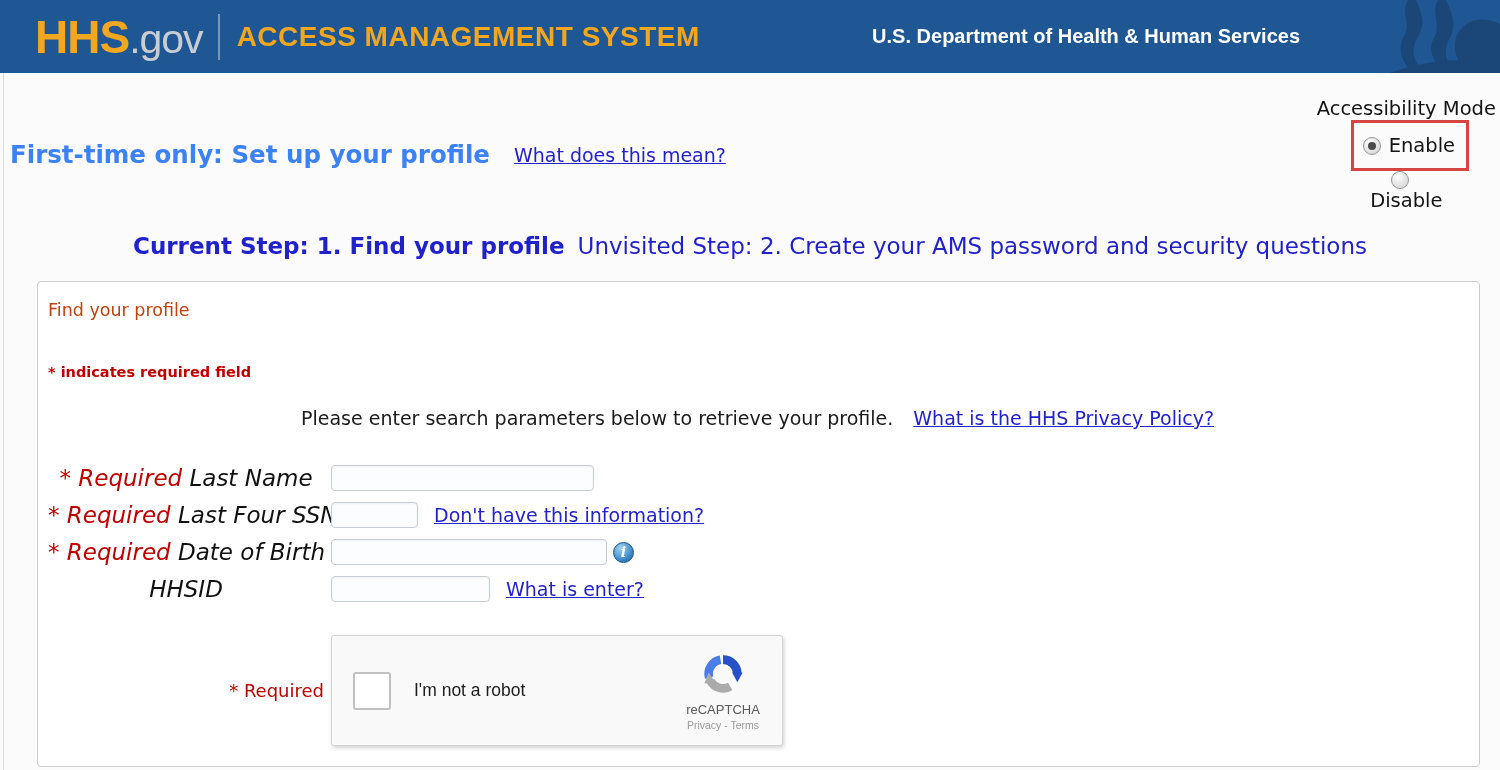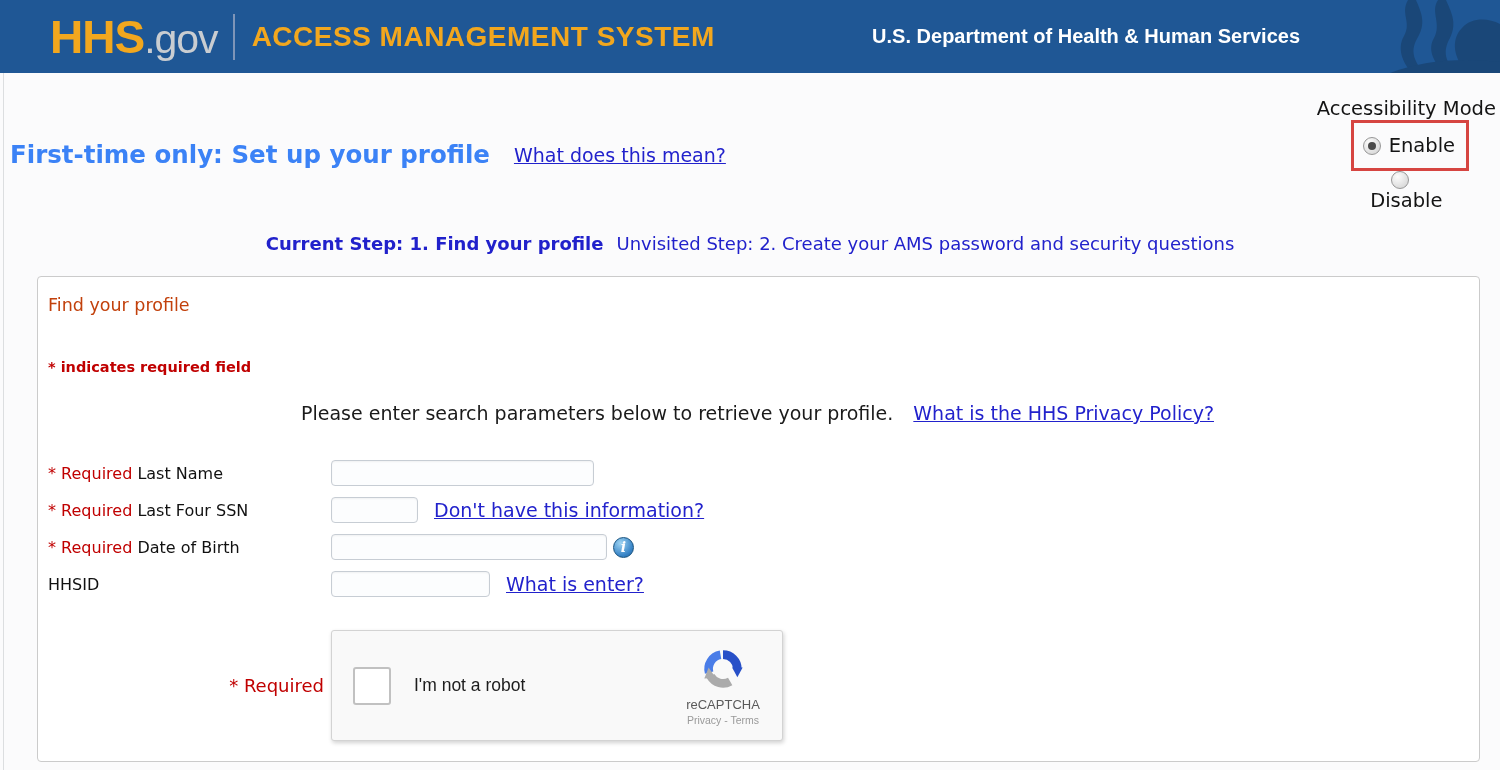--- a/index.html
+++ b/index.html
@@ -8,21 +8,21 @@
     font-family: "DejaVu Sans", sans-serif;
     background:#FBFBFC;
     color:#111;
     position:relative;
   }
   .edge-line { position:absolute; left:3px; top:73px; bottom:0; width:1px; background:#DCDEE0; }
 
   
   .hdr {
     height:73px; background:#1F5795; display:flex; align-items:center;
-    padding-left:50px; position:relative; overflow:hidden;
+    padding-left:35px; position:relative; overflow:hidden;
   }
   .logo { display:flex; align-items:baseline; cursor:pointer; z-index:2; }
   .logo-hhs {
     font-family:"Liberation Sans", sans-serif; font-weight:800; font-size:46px;
     color:#F2A71E; letter-spacing:-1px;
   }
   .logo-gov {
     font-family:"Liberation Sans", sans-serif; font-weight:400; font-size:41px;
     color:#C9CDD1; letter-spacing:-1px;
   }
@@ -53,38 +53,38 @@
     width:18px; height:18px; border-radius:50%;
     background:radial-gradient(circle at 35% 30%, #FDFDFD, #CFCFCF);
     border:1px solid #979797; display:inline-flex; align-items:center; justify-content:center;
     cursor:pointer; flex:0 0 auto;
   }
   .radio.checked::after { content:""; width:8px; height:8px; border-radius:50%; background:#4B4B4B; }
   .radio-label { cursor:pointer; }
   .disable-radio { margin-left:-6px; margin-right:7px; }
 
   
-  .steps { margin-top:21px; text-align:center; font-size:18px; color:#2121CB; white-space:nowrap; }
+  .steps { margin-top:21px; text-align:center; font-size:23px; color:#2121CB; white-space:nowrap; }
   .step-current { font-weight:700; margin-right:13px; }
 
   
   .panel {
     margin:22px 20px 0 37px; background:#FFFFFF;
     border:1px solid #CBCBCB; border-radius:4px;
     padding:18px 12px 20px 10px;
   }
   .panel-title { font-size:17.5px; font-weight:400; color:#c2410c; }
   .req-note { margin-top:44px; font-size:14.5px; font-weight:700; color:#C00000; }
   .instr { margin-top:27px; font-size:19px; color:#1A1A1A;text-align:center; }
   .lnk { color:#2222CC; text-decoration:underline; cursor:pointer; }
   .instr .lnk { margin-left:14px; }
 
   .form { margin-top:36px; display:flex; flex-direction:column; gap:11px; }
   .frow { display:flex; align-items:center; min-height:26px; }
-  .flabel { width:276px; margin-right:7px; text-align:left; font-size:16px; white-space:nowrap; color:#111; }
+  .flabel { width:276px; margin-right:7px; text-align:center; font-size:23px; white-space:nowrap; color:#111;font-style:italic; }
   .req { color:#C00000; }
   .inp {
     height:26px; border:1px solid #C7CDD4; border-radius:4px; background:#FCFDFE;
     box-shadow: inset 0 1px 2px rgba(0,0,0,.05); padding:0 6px;
     font-family:"DejaVu Sans", sans-serif; font-size:15px;
   }
   .inp-lastname { width:263px; }
   .inp-dob { width:276px; }
   .inp-ssn { width:87px; }
   .inp-hhsid { width:159px; }

